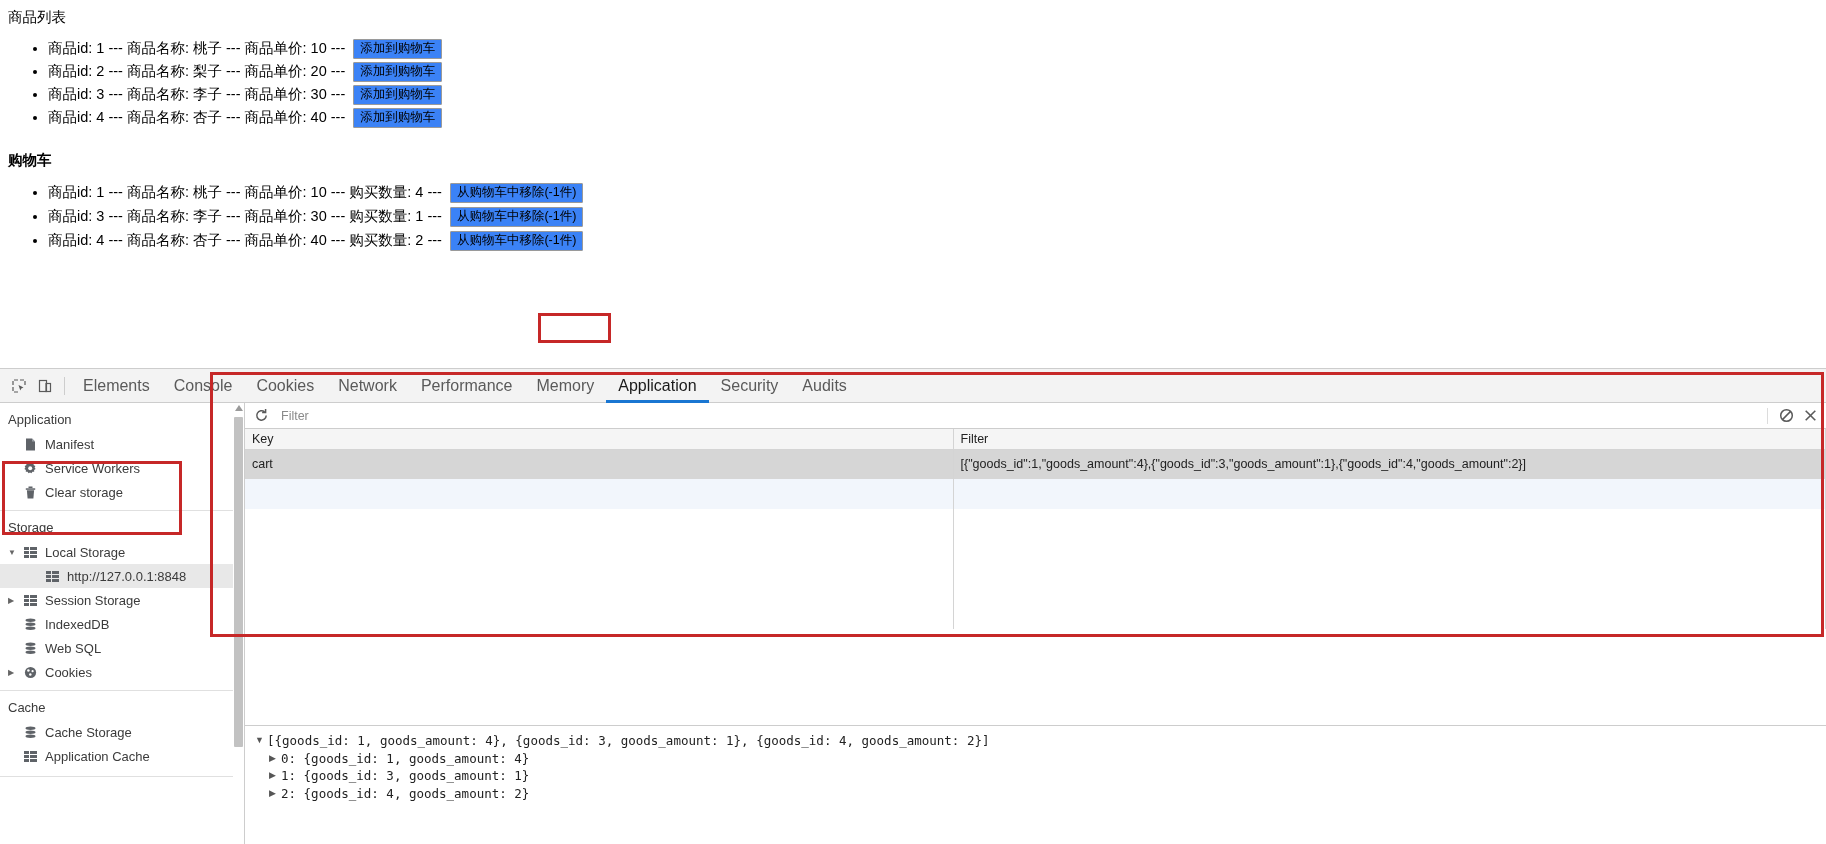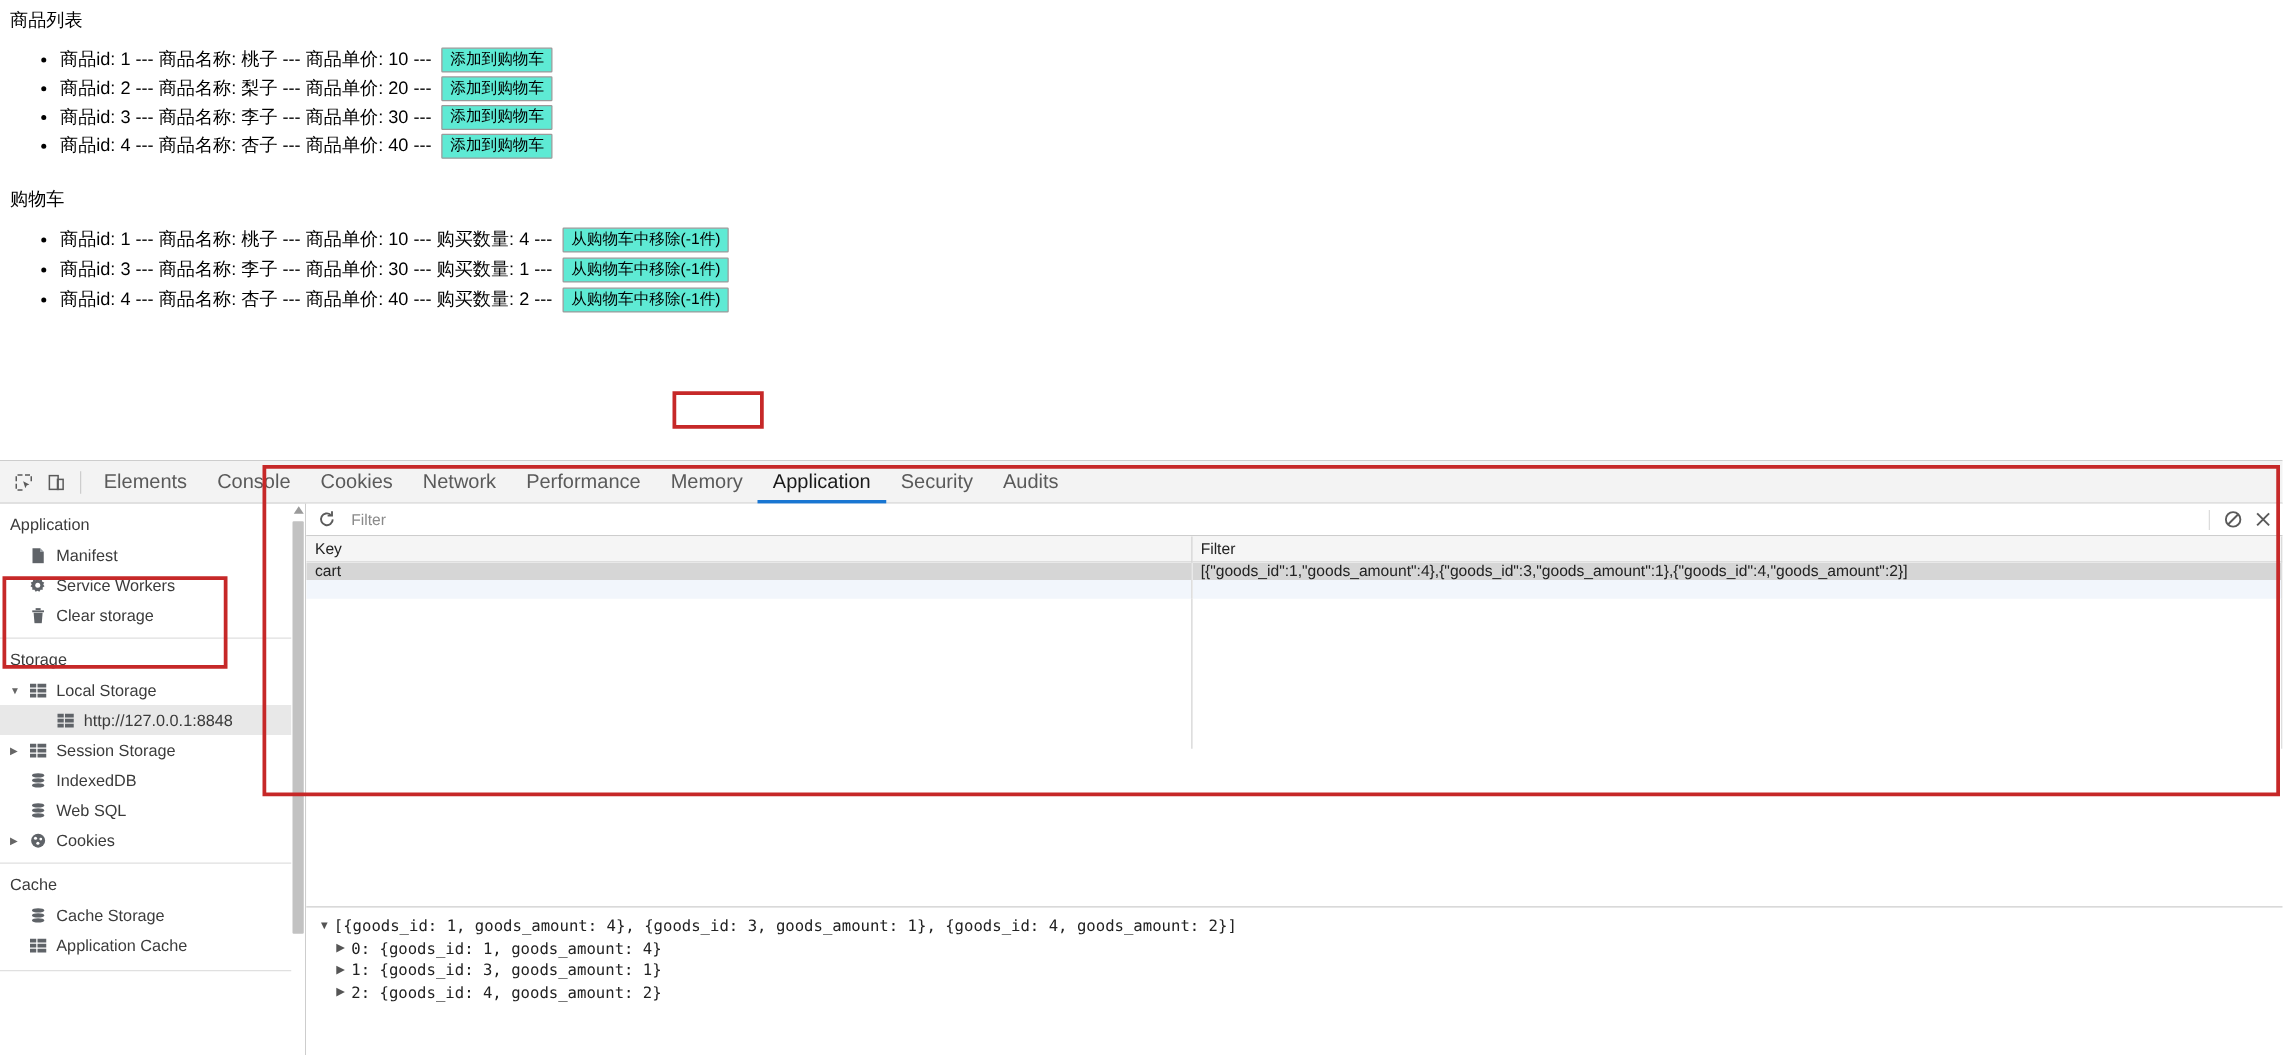--- a/index.html
+++ b/index.html
@@ -20,21 +20,21 @@
     padding: 8px 0 0 8px;
   }
   .page-heading {
     font-size: 14.5px;
     color: #000;
     margin: 0 0 10px 0;
     padding-left: 0px;
     font-weight: normal;
     line-height: 1.3;
   }
-  .page-heading.cart-heading { margin-top: 22px; }
+  .page-heading.cart-heading { margin-top: 22px; font-weight: bold; }
 
   ul.goods-list, ul.cart-list {
     list-style: disc;
     margin: 0;
     padding-left: 40px;
   }
   ul.goods-list li, ul.cart-list li {
     font-size: 14.5px;
     color: #000;
     line-height: 23px;
@@ -42,21 +42,21 @@
     padding: 0;
     white-space: nowrap;
   }
   ul.cart-list li { line-height: 24px; }
   .row-text { display: inline; }
 
   button.win-btn {
     font-family: "Liberation Sans", "DejaVu Sans", sans-serif;
     font-size: 12.5px;
     color: #000;
-    background: #5eead4;
+    background: #3b82f6;
     border: 1px solid #9a9a9a;
     border-radius: 1px;
     padding: 1px 6px 2px 6px;
     margin-left: 4px;
     cursor: default;
     line-height: 15px;
     vertical-align: middle;
   }
 
   
@@ -259,21 +259,21 @@
     text-align: left;
     font-weight: normal;
     background: #f5f5f5;
     color: #222;
     height: 20px;
     padding: 0 0 0 7px;
     border-right: 1px solid #d4d4d4;
     border-bottom: 1px solid #d4d4d4;
   }
   .st-table td {
-    height: 15px;
+    height: 30px;
     padding: 0 0 0 7px;
     border-right: 1px solid #d4d4d4;
     color: #222;
     white-space: nowrap;
     overflow: hidden;
   }
   tr.datarow td { background: #d6d6d6; }
   tr.emptyrow td { background: #f2f6fc; border-right: 1px solid #d4d4d4; }
   tr.blankrow td { background: #fff; border-right: 1px solid #d4d4d4; }
 

